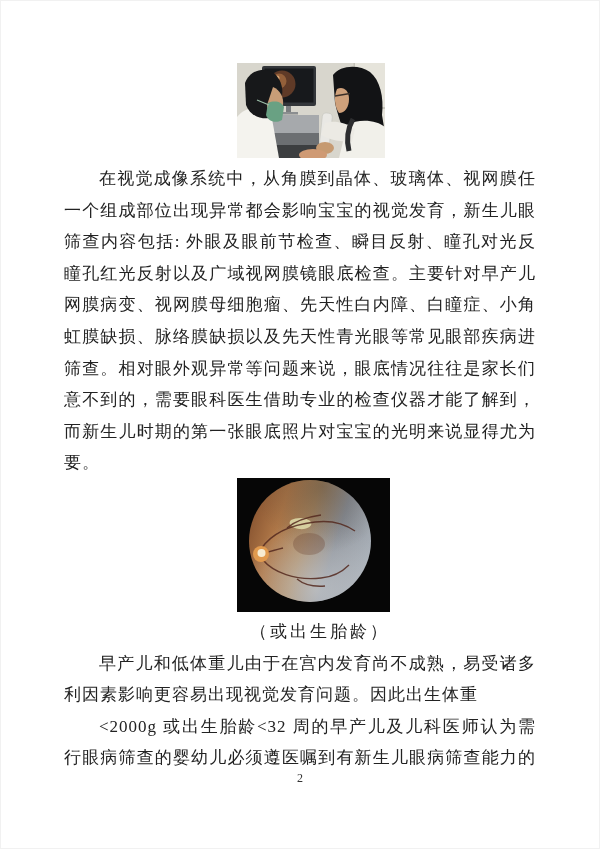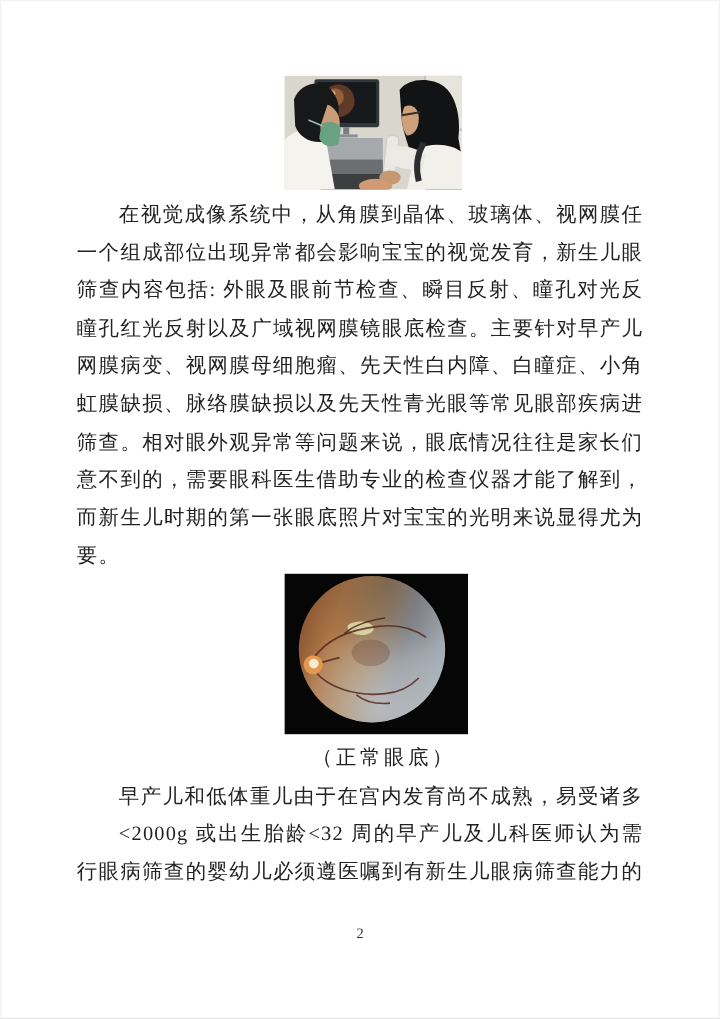--- a/index.html
+++ b/index.html
@@ -146,21 +146,22 @@
             <path d="M24,76 C31,74 38,72 46,70"></path>
           </g>
           <circle cx="24" cy="76" r="8" fill="#e19a4e"></circle>
           <circle cx="24.5" cy="75" r="4" fill="#f7ecd2"></circle>
         </g>
       </g>
     </svg>
   </div>
 
   <div class="textblock tb2">
-    <div class="line caption">（正常眼底）</div>
+    <div class="line caption">（或出生胎龄）</div>
     <div class="line j in">早产儿和低体重儿由于在宫内发育尚不成熟，易受诸多不</div>
+    <div class="line plain">利因素影响更容易出现视觉发育问题。因此出生体重</div>
     <div class="line j in">&lt;2000g 或出生胎龄&lt;32 周的早产儿及儿科医师认为需要进</div>
     <div class="line j">行眼病筛查的婴幼儿必须遵医嘱到有新生儿眼病筛查能力的医</div>
   </div>
 
   <div class="pagenum">2</div>
 
 </div>
 
 </body></html>

